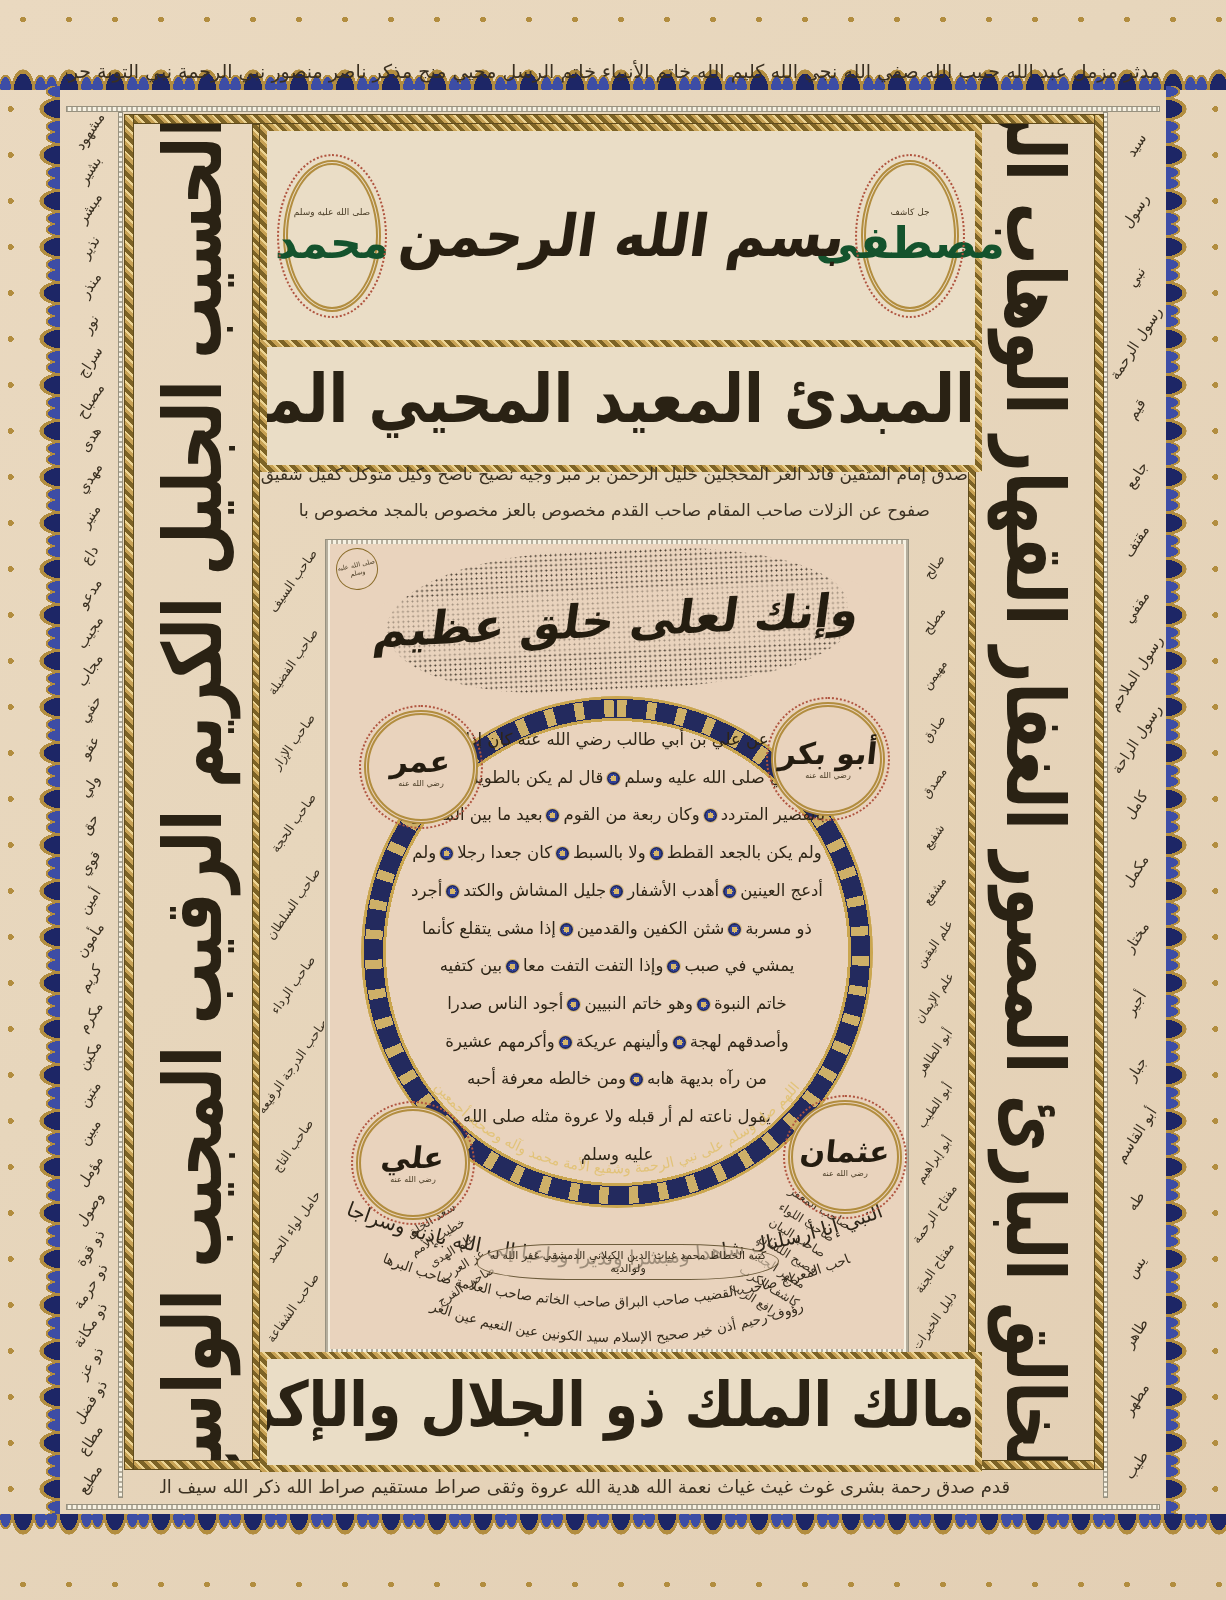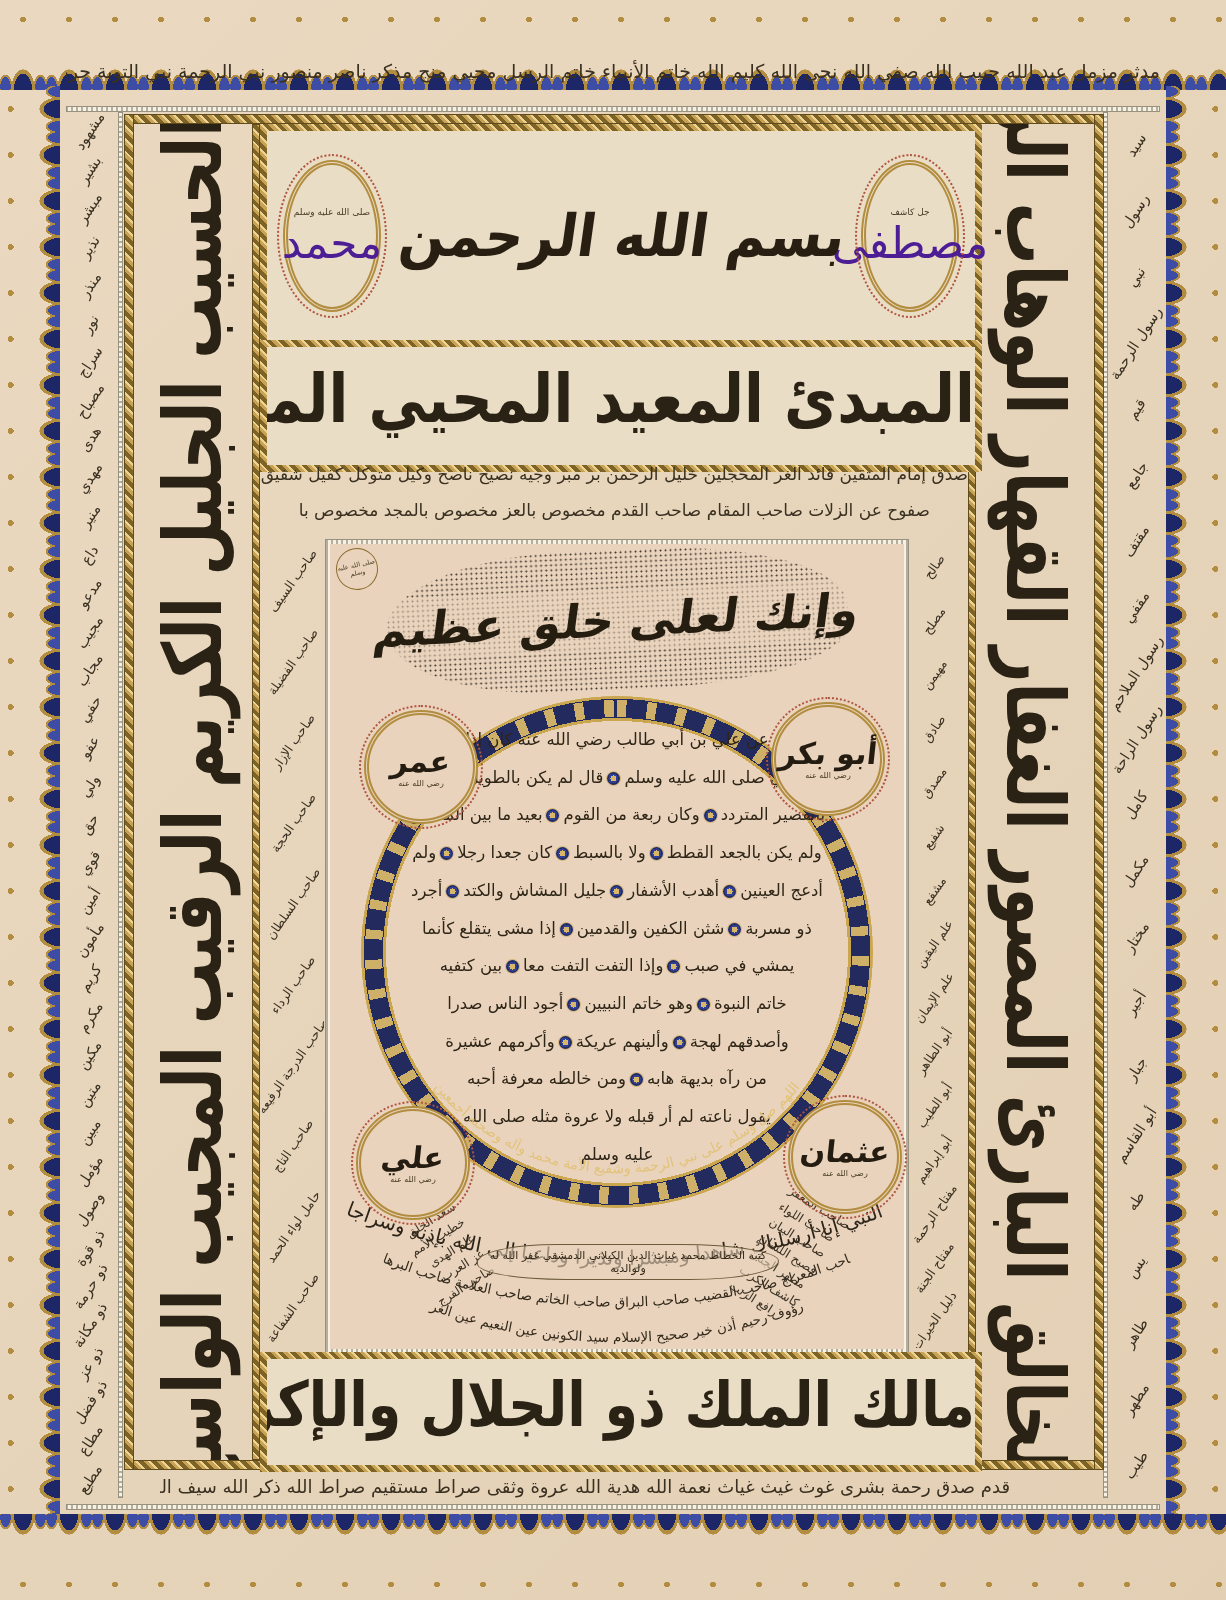--- a/index.html
+++ b/index.html
@@ -56,21 +56,21 @@
     overflow:hidden;text-align:center;direction:rtl;}
   .colwrap{overflow:hidden;}
   .colwrap .dense{position:absolute;top:50%;left:50%;}
   
   .bpanel{background:var(--paper2);display:flex;align-items:center;justify-content:space-between;direction:rtl;}
   .bismillah{flex:1;text-align:center;font-size:54px;font-weight:bold;color:#281f12;
     transform:skewX(-8deg) scaleY(1.08);white-space:nowrap;overflow:hidden;}
   .oroundel{width:88px;height:142px;border-radius:50%;border:5px double var(--gold);
     outline:2px dotted #b0543f;outline-offset:4px;margin:0 16px;flex:0 0 auto;
     display:flex;flex-direction:column;align-items:center;justify-content:center;background:var(--paper2);}
-  .oroundel .big{font-size:44px;font-weight:normal;color:#4c1d95;line-height:1;}
+  .oroundel .big{font-size:44px;font-weight:bold;color:#14532d;line-height:1;}
   .oroundel .tiny{font-size:9px;color:#4a3d26;margin-bottom:4px;}
   
   #central{background:var(--paper3);border:4px solid transparent;
      border-image:repeating-linear-gradient(90deg,#b5ae9d 0 2px,#f6f1e2 2px 5px) 4;
      box-shadow:0 0 0 1px #97917f;}
   .cloud{position:absolute;left:56px;top:6px;width:462px;height:140px;
     border-radius:48% 52% 55% 45% / 62% 55% 48% 60%;
     background-image:radial-gradient(#40362a 0.9px, rgba(0,0,0,0) 1.1px);background-size:5px 5px;
     display:flex;align-items:center;justify-content:center;transform:rotate(-2.5deg);}
   .cloud .verse{font-size:46px;font-weight:bold;color:#241d10;transform:skewX(-10deg);

